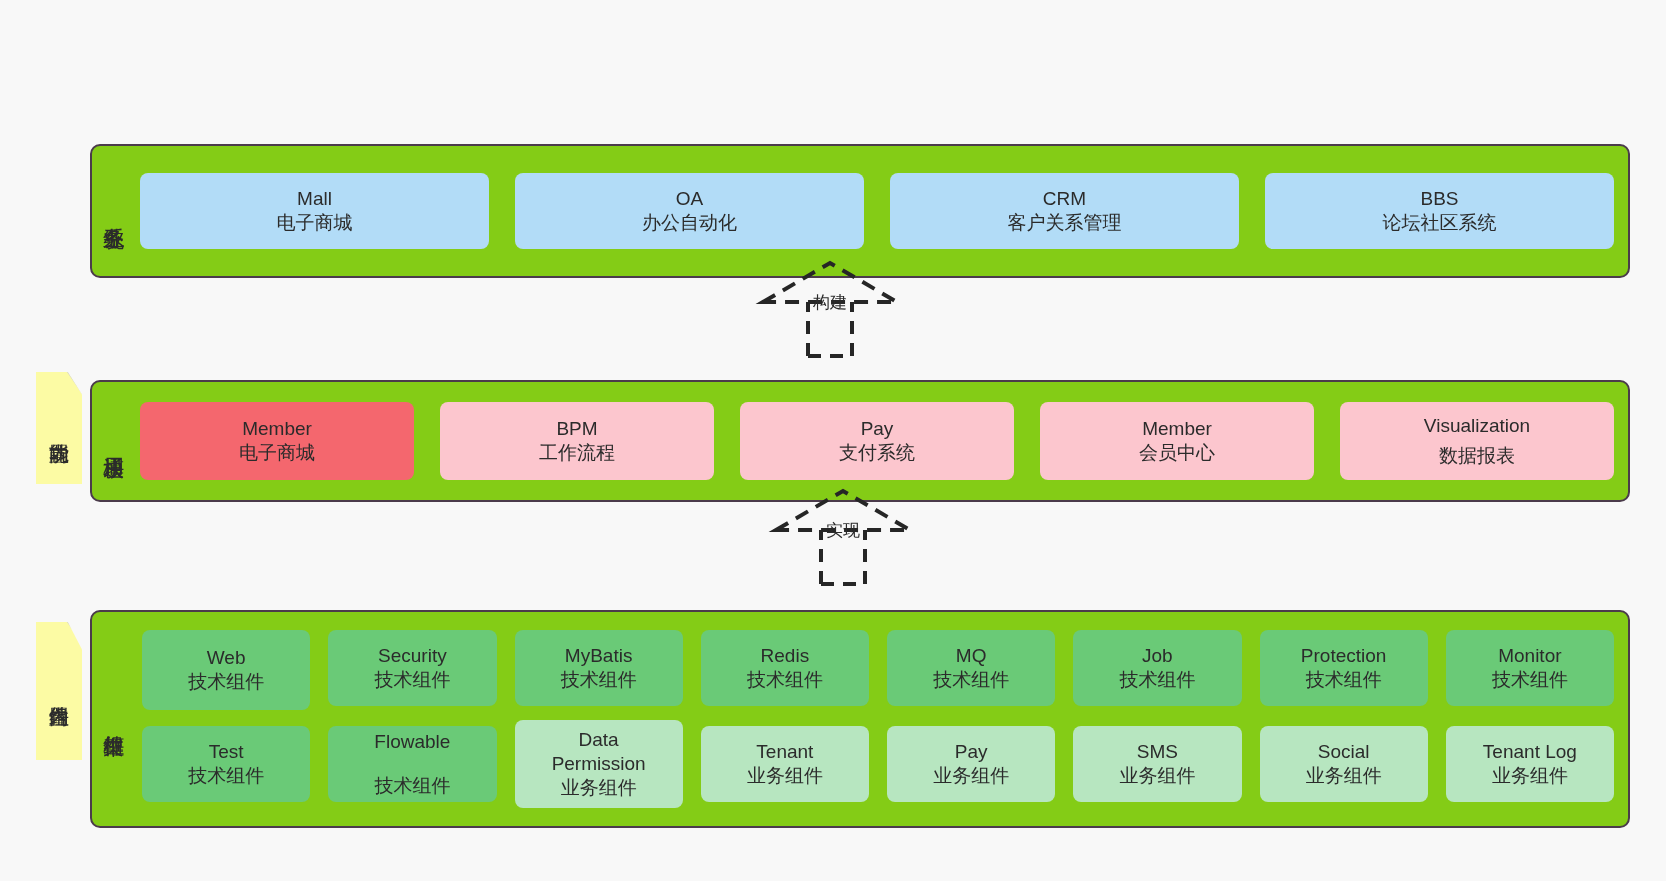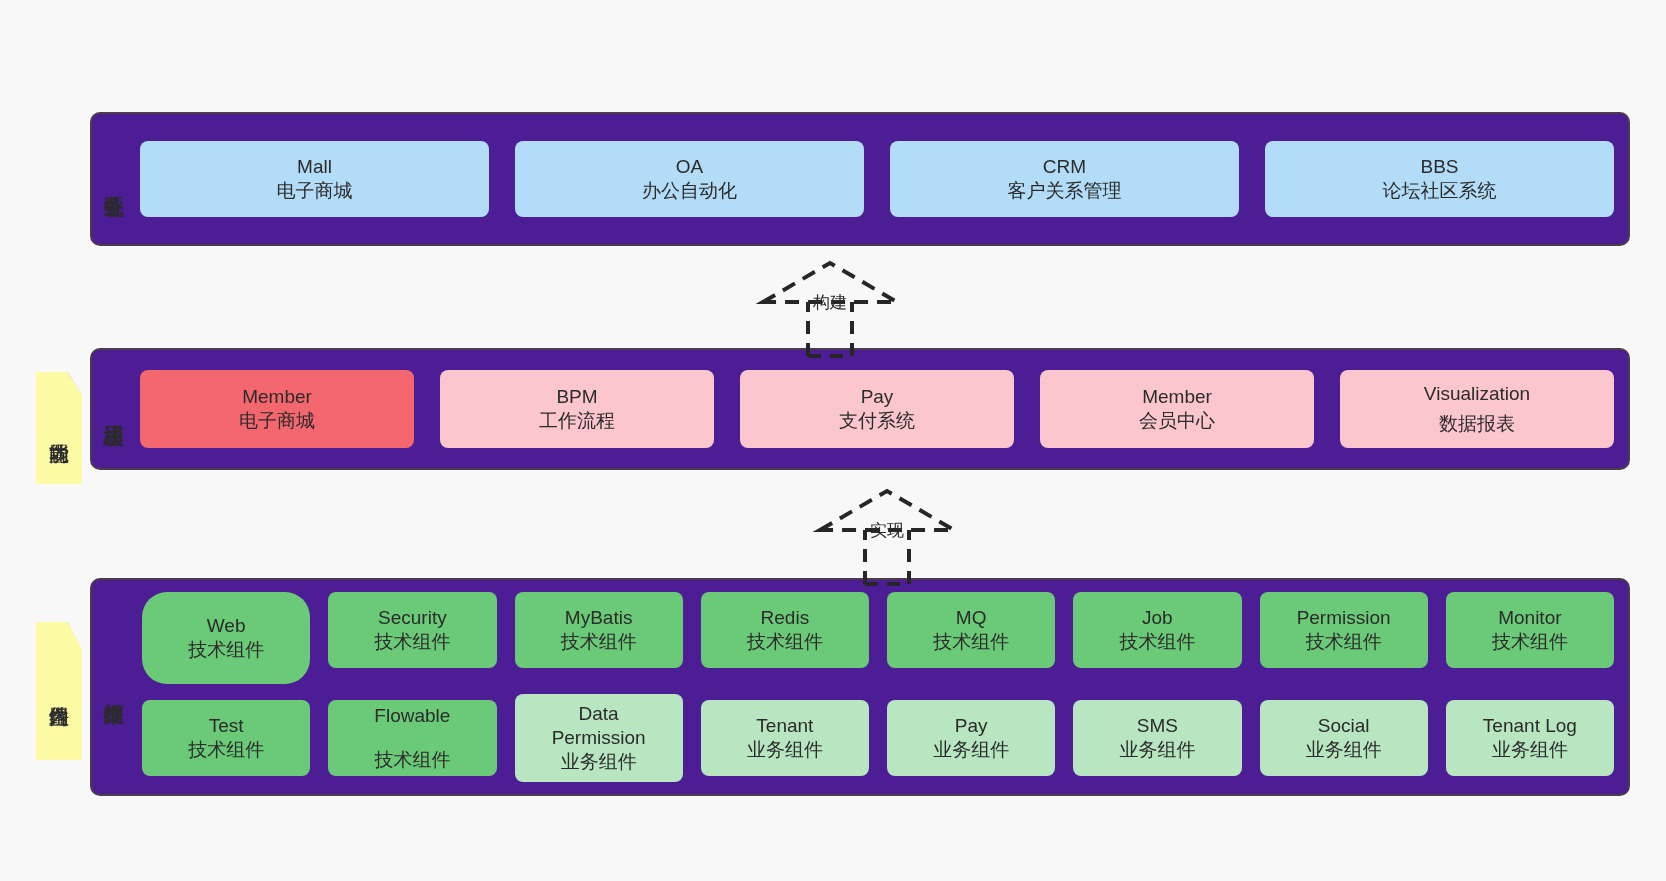--- a/index.html
+++ b/index.html
@@ -9,26 +9,27 @@
     font-family:"Liberation Sans","DejaVu Sans",sans-serif;
     color:#333;
     position:relative;
     overflow:hidden;
   }
   #stage{position:absolute;left:0;top:0;width:1666px;height:881px;}
 
   
   .layer{
     position:absolute;
-    background:#4c1d95;
+    background:#84cc16;
     border:2px solid #4b3b4b;
     border-radius:10px;
     box-sizing:border-box;
     display:flex;
     align-items:stretch;
+    margin-top:32px;
   }
   .layer-title{
     width:44px;
     flex:0 0 44px;
     display:flex;
     align-items:center;
     justify-content:center;
     font-size:21px;
     line-height:1.12;
     letter-spacing:0px;
@@ -181,40 +182,40 @@
           <span class="cn">会员中心</span>
         </div>
         <div class="cell c-pink" style="height:78px;gap:6px;">
           <span class="en">Visualization</span>
           <span class="cn">数据报表</span>
         </div>
       </div>
     </div>
   </div>
 
-  <div class="conn" style="left:812px;top:488px;width:190px;height:100px;">
+  <div class="conn" style="left:768px;top:488px;width:190px;height:100px;">
     <svg width="190" height="100" viewBox="0 0 190 100">
       <path d="M 53 96 L 53 42 M 97 96 L 97 42" fill="none" stroke="#262626" stroke-width="4" stroke-dasharray="13 9" stroke-linecap="butt"></path>
       <path d="M 53 96 L 97 96" fill="none" stroke="#262626" stroke-width="4" stroke-dasharray="13 9"></path>
       <path d="M 8 42 L 75 3 L 142 42 Z" fill="none" stroke="#262626" stroke-width="4" stroke-dasharray="14 9" stroke-linejoin="miter"></path>
     </svg>
     <span class="conn-label" style="left:58px;top:34px;">实现</span>
   </div>
 
   <div class="note" style="left:36px;top:622px;height:138px;">
     <span class="fold"></span>
     <span class="note-text">内置组件</span>
   </div>
 
   <div class="layer" id="layer-framework-component" style="left:90px;top:578px;width:1540px;height:218px;">
     <div class="layer-title">框架组件</div>
     <div class="layer-body" style="gap:16px;padding:0 14px 0 6px;">
 
       <div class="row" style="gap:18px;">
-        <div class="cell c-green" style="height:92px;border-radius:25px;">
+        <div class="cell c-green" style="height:80px;">
           <span class="en">Web</span>
           <span class="cn">技术组件</span>
         </div>
         <div class="cell c-green" style="height:76px;">
           <span class="en">Security</span>
           <span class="cn">技术组件</span>
         </div>
         <div class="cell c-green" style="height:76px;">
           <span class="en">MyBatis</span>
           <span class="cn">技术组件</span>
@@ -225,21 +226,21 @@
         </div>
         <div class="cell c-green" style="height:76px;">
           <span class="en">MQ</span>
           <span class="cn">技术组件</span>
         </div>
         <div class="cell c-green" style="height:76px;">
           <span class="en">Job</span>
           <span class="cn">技术组件</span>
         </div>
         <div class="cell c-green" style="height:76px;">
-          <span class="en">Permission</span>
+          <span class="en">Protection</span>
           <span class="cn">技术组件</span>
         </div>
         <div class="cell c-green" style="height:76px;">
           <span class="en">Monitor</span>
           <span class="cn">技术组件</span>
         </div>
       </div>
 
       <div class="row" style="gap:18px;">
         <div class="cell c-green" style="height:76px;">

